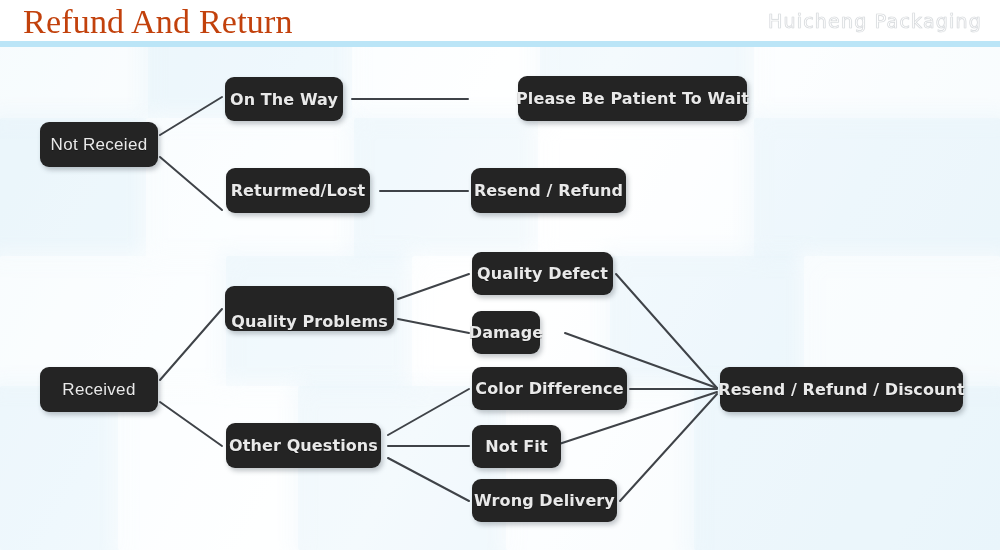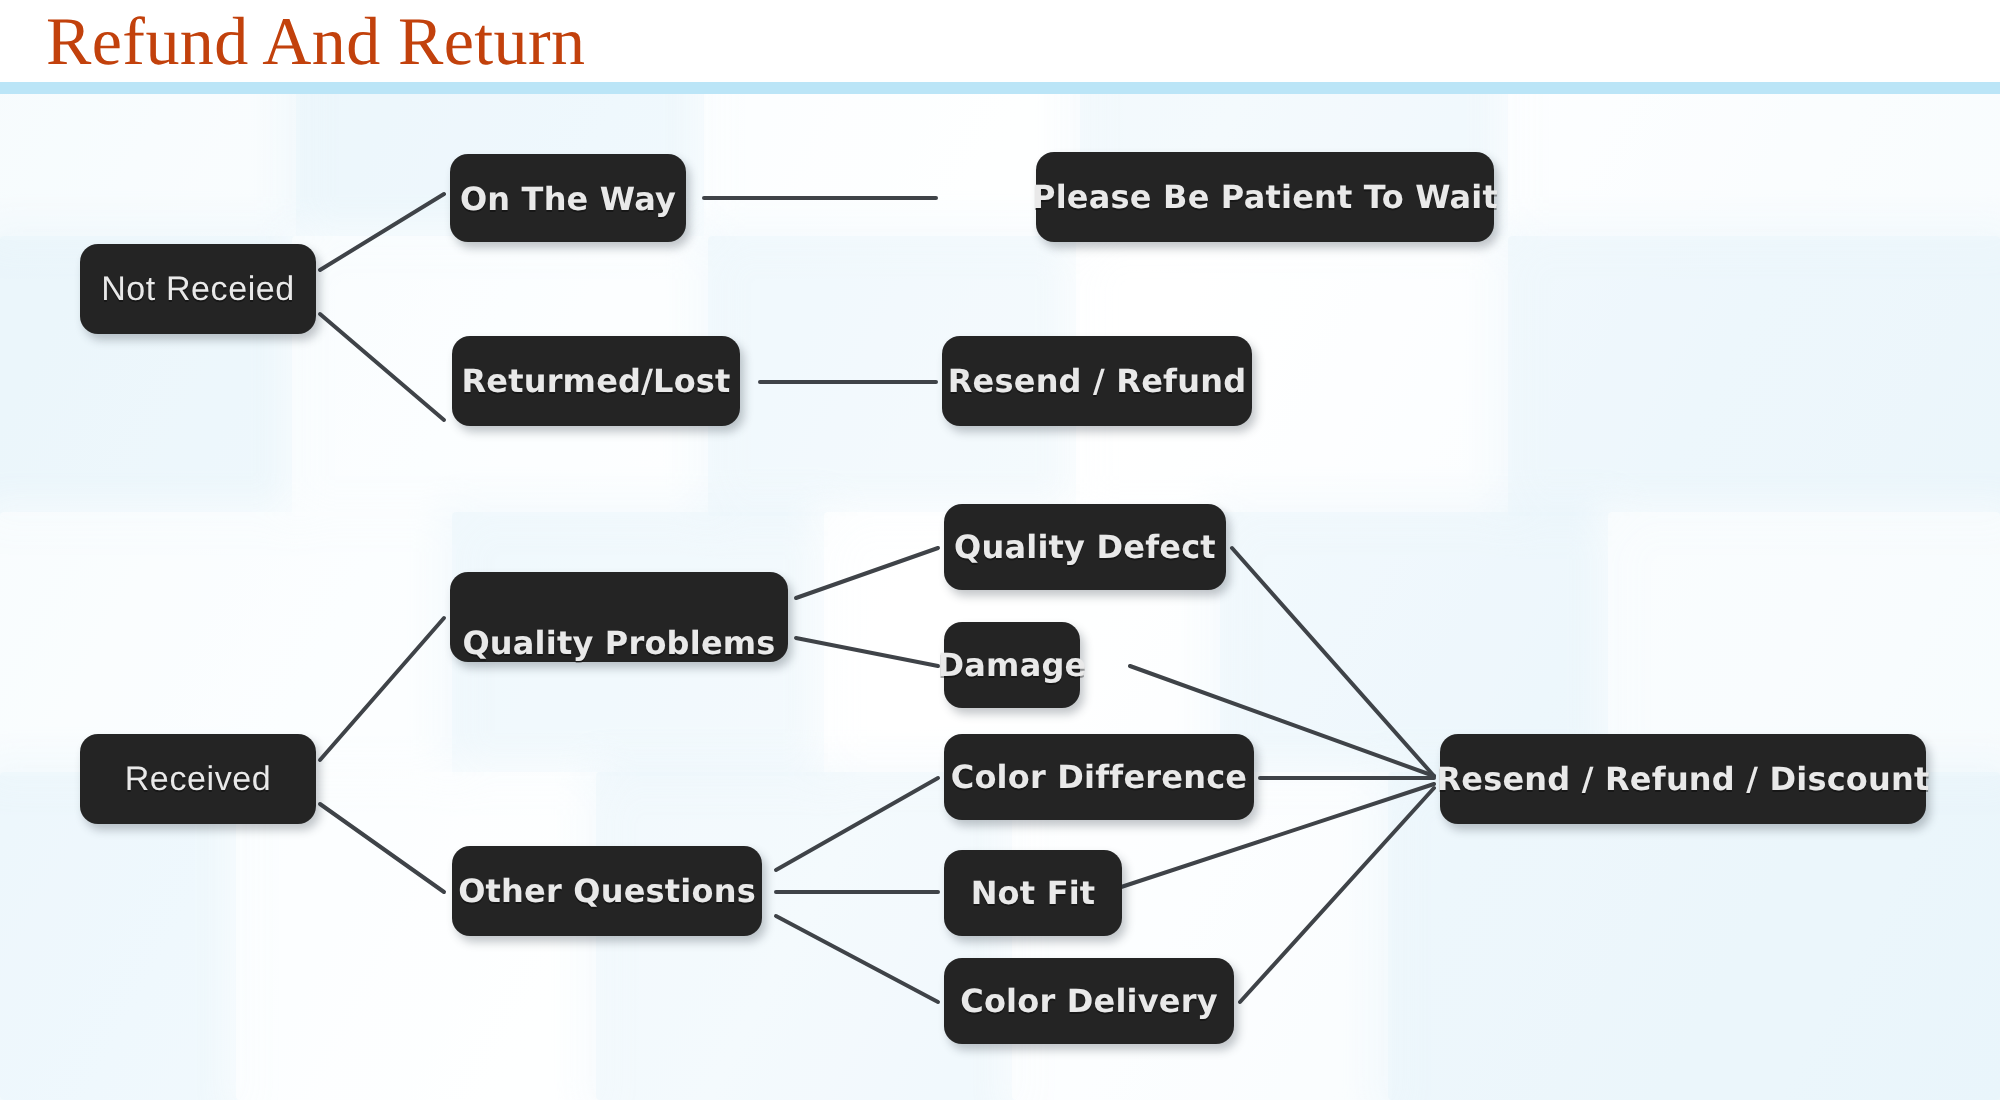--- a/index.html
+++ b/index.html
@@ -155,20 +155,21 @@
       <div class="brick" style="left: 804px; top: 256px; width: 196px; height: 132px;"></div>
       <div class="brick tint" style="left: 0px; top: 386px; width: 120px; height: 164px;"></div>
       <div class="brick" style="left: 118px; top: 386px; width: 182px; height: 164px;"></div>
       <div class="brick tint" style="left: 298px; top: 386px; width: 210px; height: 164px;"></div>
       <div class="brick" style="left: 506px; top: 386px; width: 190px; height: 164px;"></div>
       <div class="brick tint" style="left: 694px; top: 386px; width: 306px; height: 164px;"></div>
     </div>
 
   <div class="header">
     <div class="header-title">Refund And Return</div>
+    <div class="header-brand">Huicheng Packaging</div>
   </div>
   <div class="header-rule"></div>
 
   <div class="canvas">
     <svg class="edges" id="edge-layer" width="1000" height="503" viewBox="0 0 1000 503">
         <line x1="160" y1="88" x2="222" y2="50" stroke="#3f4348"></line>
         <line x1="160" y1="110" x2="222" y2="163" stroke="#3f4348"></line>
         <line x1="352" y1="52" x2="468" y2="52" stroke="#3f4348"></line>
         <line x1="380" y1="144" x2="468" y2="144" stroke="#3f4348"></line>
         <line x1="160" y1="333" x2="222" y2="262" stroke="#3f4348"></line>
@@ -215,21 +216,21 @@
         <div class="node" style="left: 472px; top: 264px; width: 68px; height: 43px;">
           <span>Damage</span>
         </div>
         <div class="node" style="left: 472px; top: 320px; width: 155px; height: 43px;">
           <span>Color Difference</span>
         </div>
         <div class="node" style="left: 472px; top: 378px; width: 89px; height: 43px;">
           <span>Not Fit</span>
         </div>
         <div class="node" style="left: 472px; top: 432px; width: 145px; height: 43px;">
-          <span>Color Delivery</span>
+          <span>Wrong Delivery</span>
         </div>
         <div class="node" style="left: 720px; top: 320px; width: 243px; height: 45px;">
           <span>Resend / Refund / Discount</span>
         </div>
       </div>
   </div>
 
 </div>
 
 </body></html>

